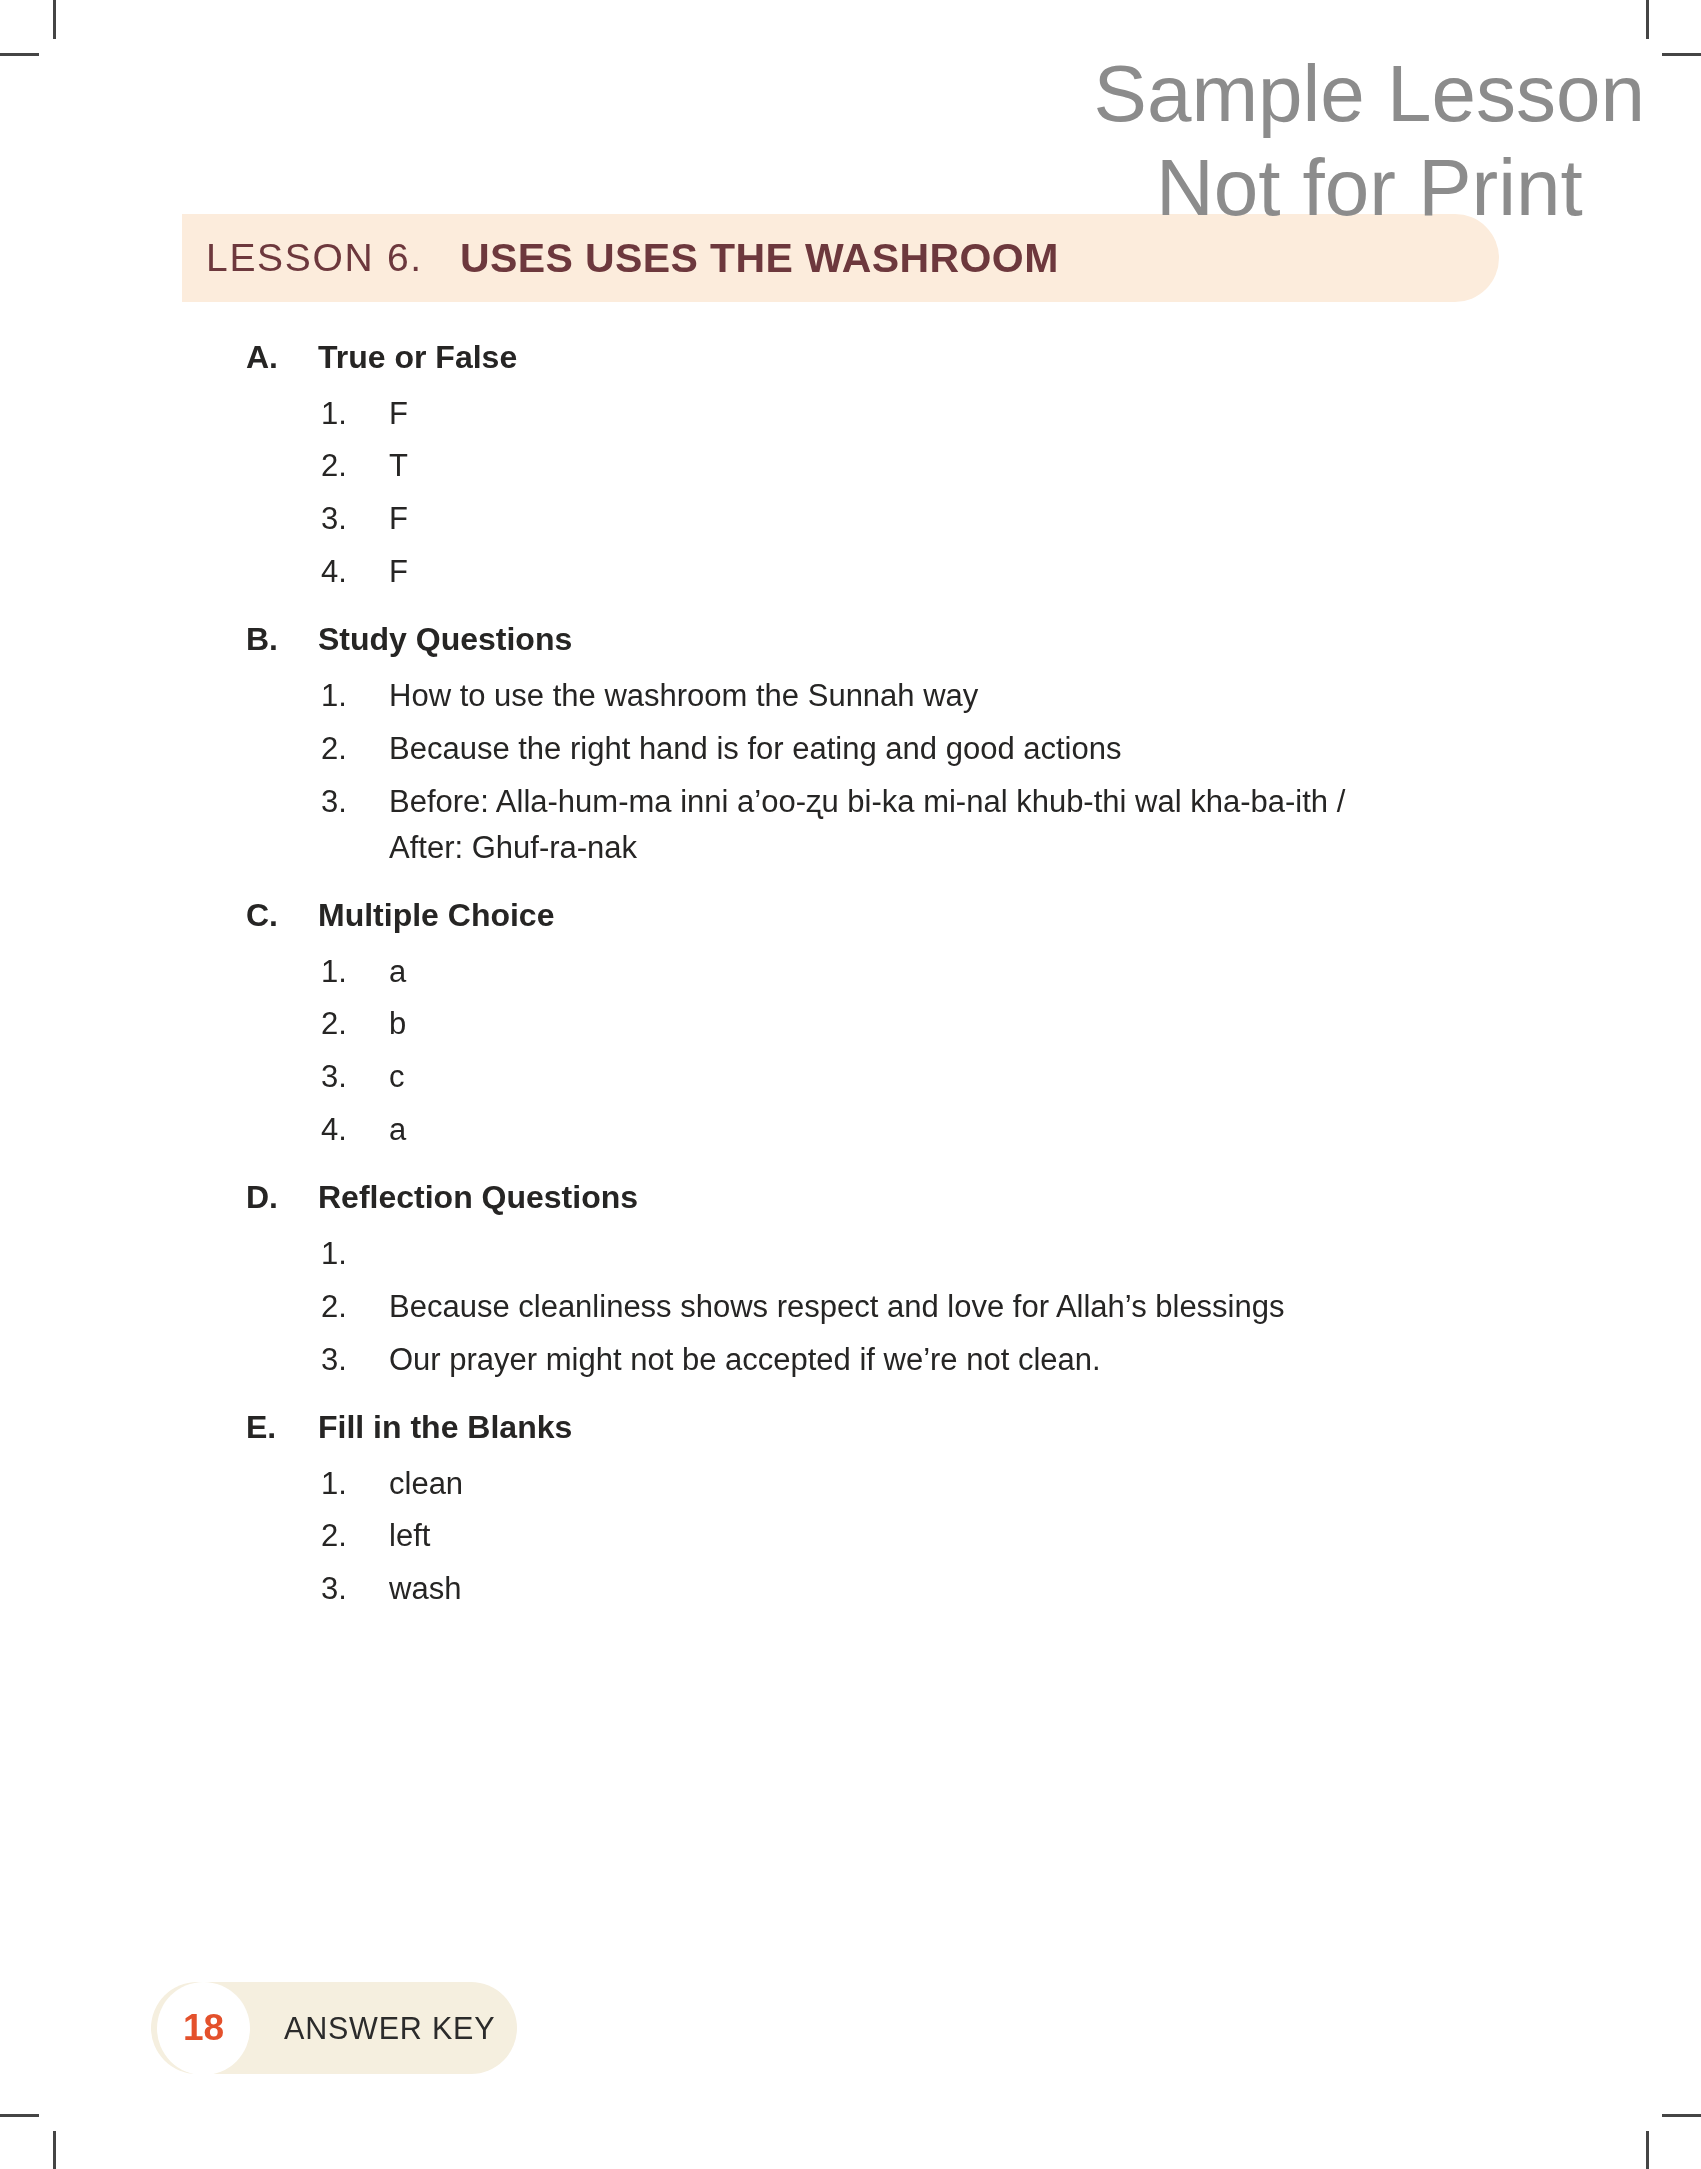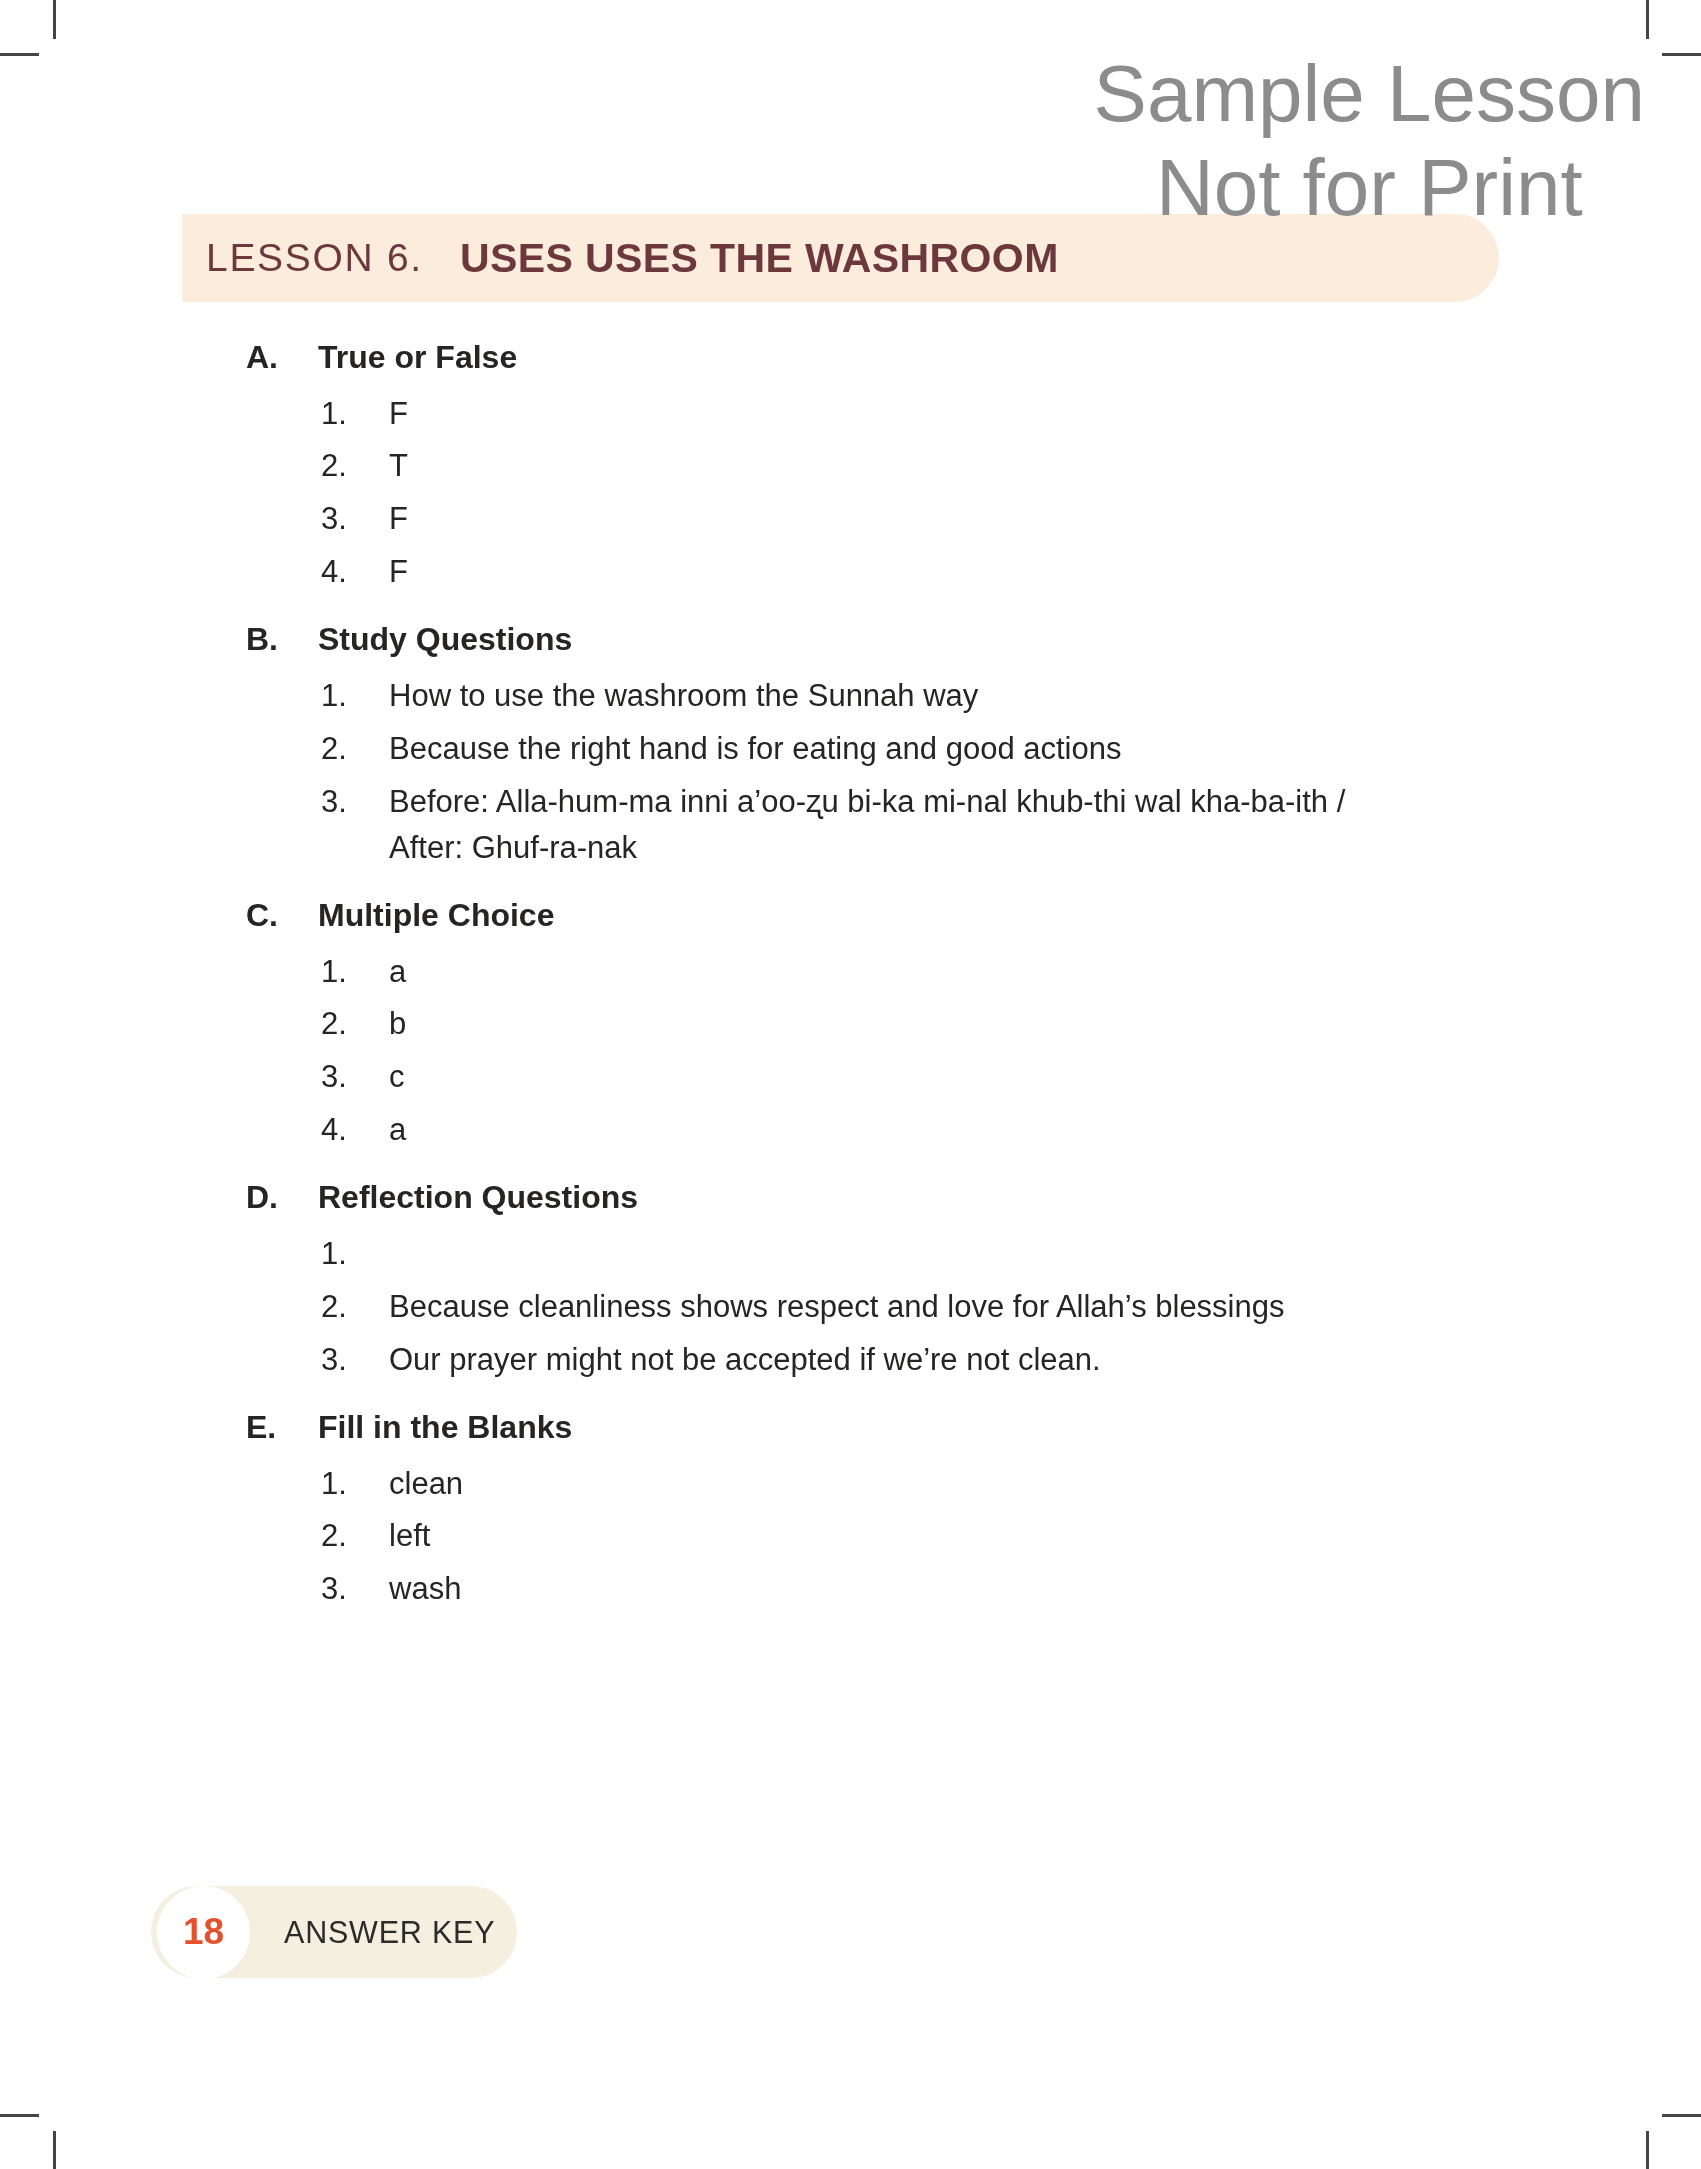--- a/index.html
+++ b/index.html
@@ -96,21 +96,21 @@
     margin-bottom: 6.8px;
     color: #262524;
   }
   .item-number { margin-left: 75px; width: 68px; flex: 0 0 68px; }
   .item-text { flex: 1; }
 
   
   .footer-badge {
     position: absolute;
     left: 151px;
-    top: 1886px;
+    top: 1982px;
     width: 366px;
     height: 92px;
     background: #f5efdf;
     border-radius: 46px;
     display: flex;
     align-items: center;
   }
   .page-circle {
     width: 93px;
     height: 93px;

